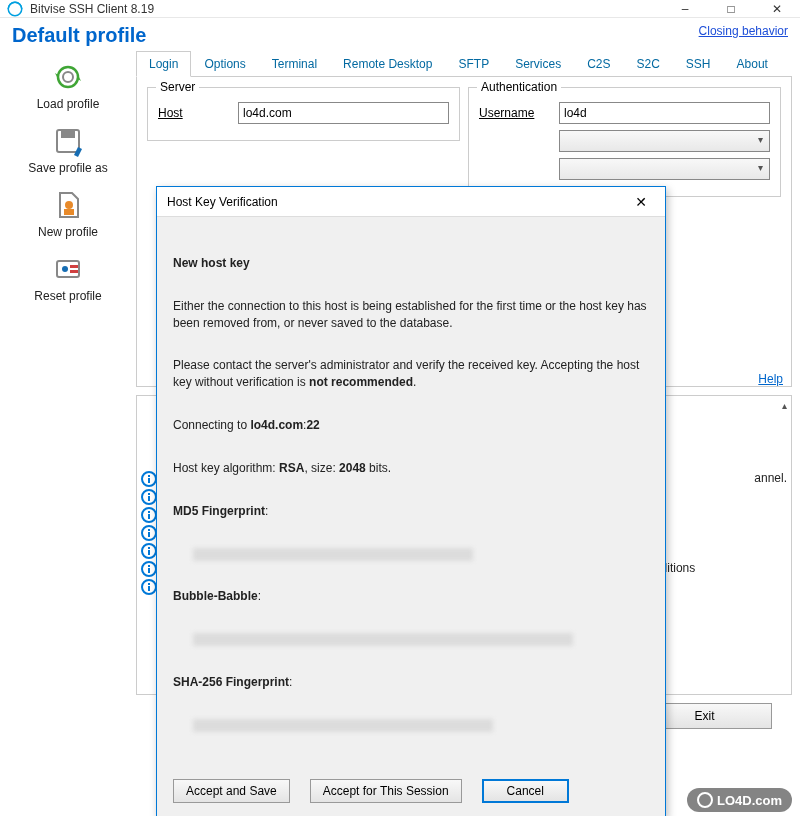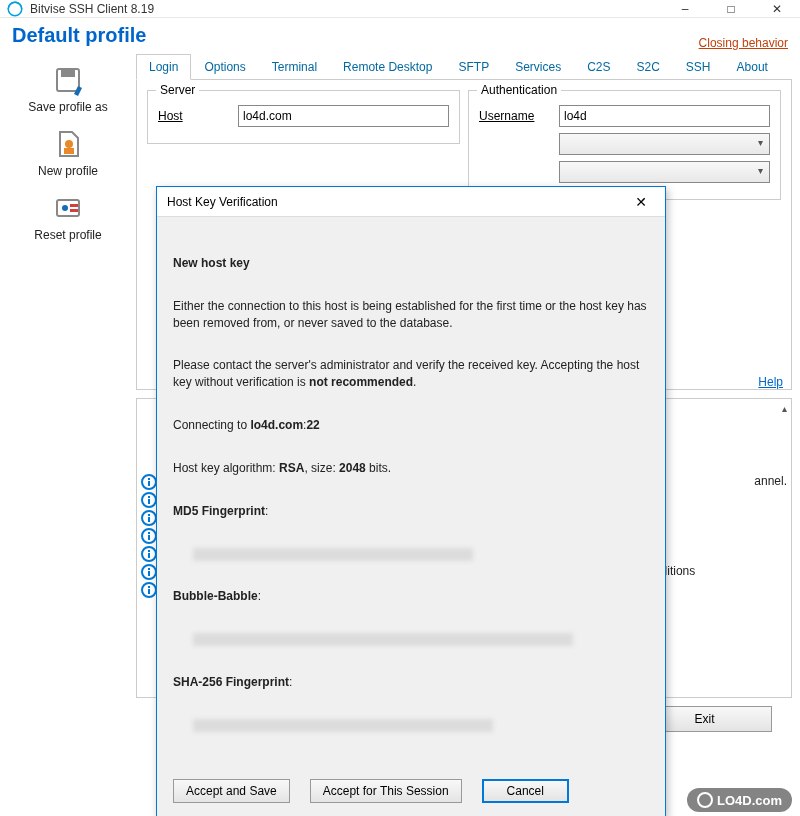--- a/index.html
+++ b/index.html
@@ -8,21 +8,21 @@
 
 .titlebar { height: 18px; background: #fff; display: flex; align-items: center; border-bottom: 1px solid #e8e8e8; }
 .titlebar .app-icon { width: 18px; height: 18px; margin: 0 6px; }
 .titlebar .title { flex: 1; font-size: 12px; color: #333; }
 .titlebar .winbtns { display: flex; }
 .titlebar .winbtn { width: 46px; height: 30px; display: flex; align-items: center; justify-content: center; color: #333; }
 
 
 .header { padding: 6px 12px 4px; display: flex; justify-content: space-between; align-items: flex-start; }
 .header .profile-name { font-size: 20px; color: #0066cc; font-weight: bold; }
-.header .closing { font-size: 12px; color: #c2410c; text-decoration: underline; cursor: pointer; margin-top: 12px; }
+.header .closing { font-size: 12px; color: #1d4ed8; text-decoration: underline; cursor: pointer; }
 
 
 .main { display: flex; padding: 0 8px; gap: 8px; }
 .sidebar { width: 120px; background: #fff; padding: 4px 0; }
 .sidebar-item { text-align: center; padding: 4px 0 8px; cursor: pointer; }
 .sidebar-item .sicon { display: block; margin: 0 auto 2px; }
 .sidebar-item .slabel { font-size: 12px; color: #222; }
 
 .content { flex: 1; }
 
@@ -92,20 +92,28 @@
 </div>
 
 <div class="header">
   <div class="profile-name">Default profile</div>
   <div class="closing">Closing behavior</div>
 </div>
 
 <div class="main">
 
   <div class="sidebar">
+    <div class="sidebar-item">
+      <svg class="sicon" width="36" height="36">
+          <circle cx="18" cy="18" r="10" fill="none" stroke="#3fa535" stroke-width="2.5"></circle>
+          <circle cx="18" cy="18" r="5" fill="none" stroke="#888" stroke-width="2"></circle>
+          <path d="M8 16 l-3 -2 l2 4z M28 20 l3 2 l-2 -4z" fill="#3fa535"></path>
+        </svg>
+      <span class="slabel">Load profile</span>
+    </div>
     <div class="sidebar-item">
       <svg class="sicon" width="36" height="36">
           <rect x="7" y="7" width="22" height="22" rx="2" fill="none" stroke="#888" stroke-width="2"></rect>
           <rect x="11" y="8" width="14" height="7" fill="#888"></rect>
           <path d="M24 32 l4 -8 l4 2 l-4 8 z" fill="#166db3"></path>
         </svg>
       <span class="slabel">Save profile as</span>
     </div>
     <div class="sidebar-item">
       <svg class="sicon" width="36" height="36">

